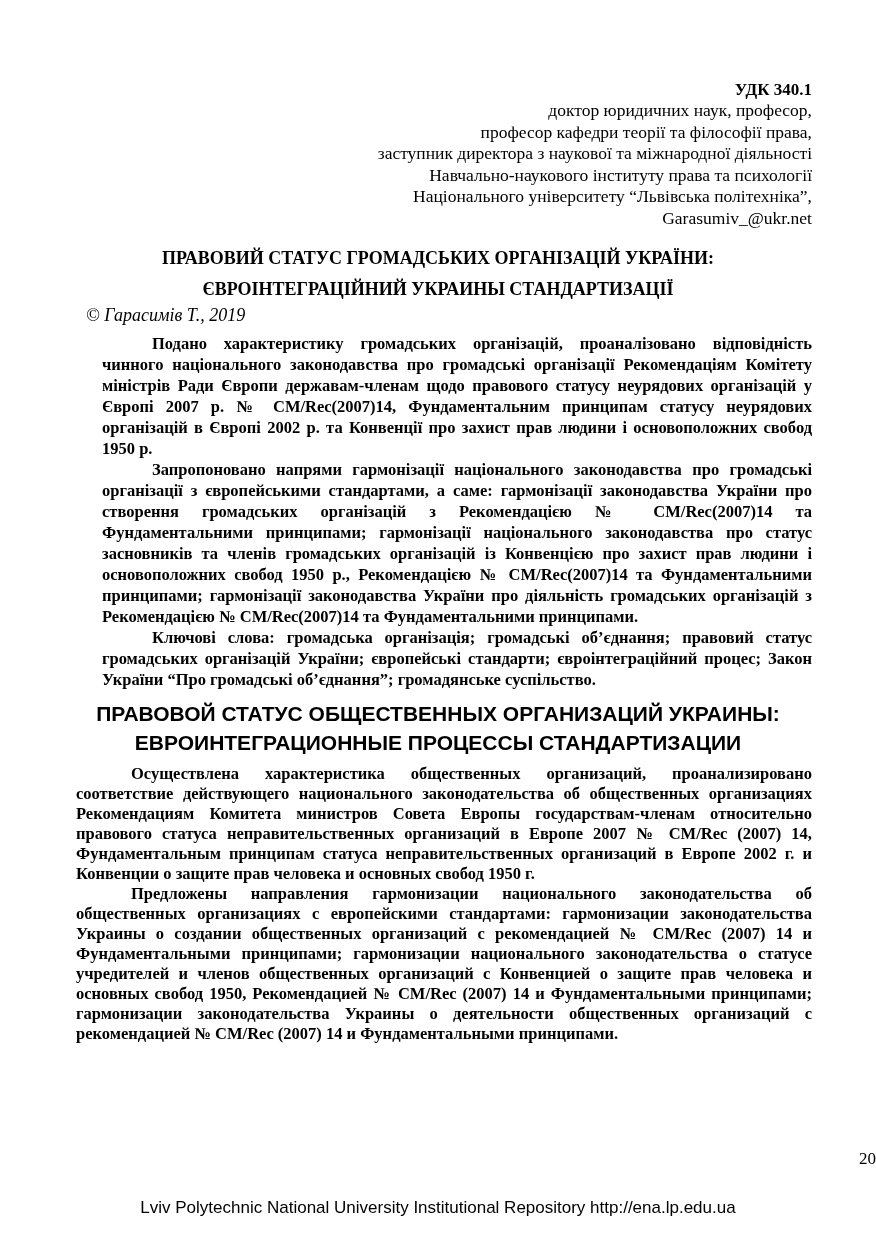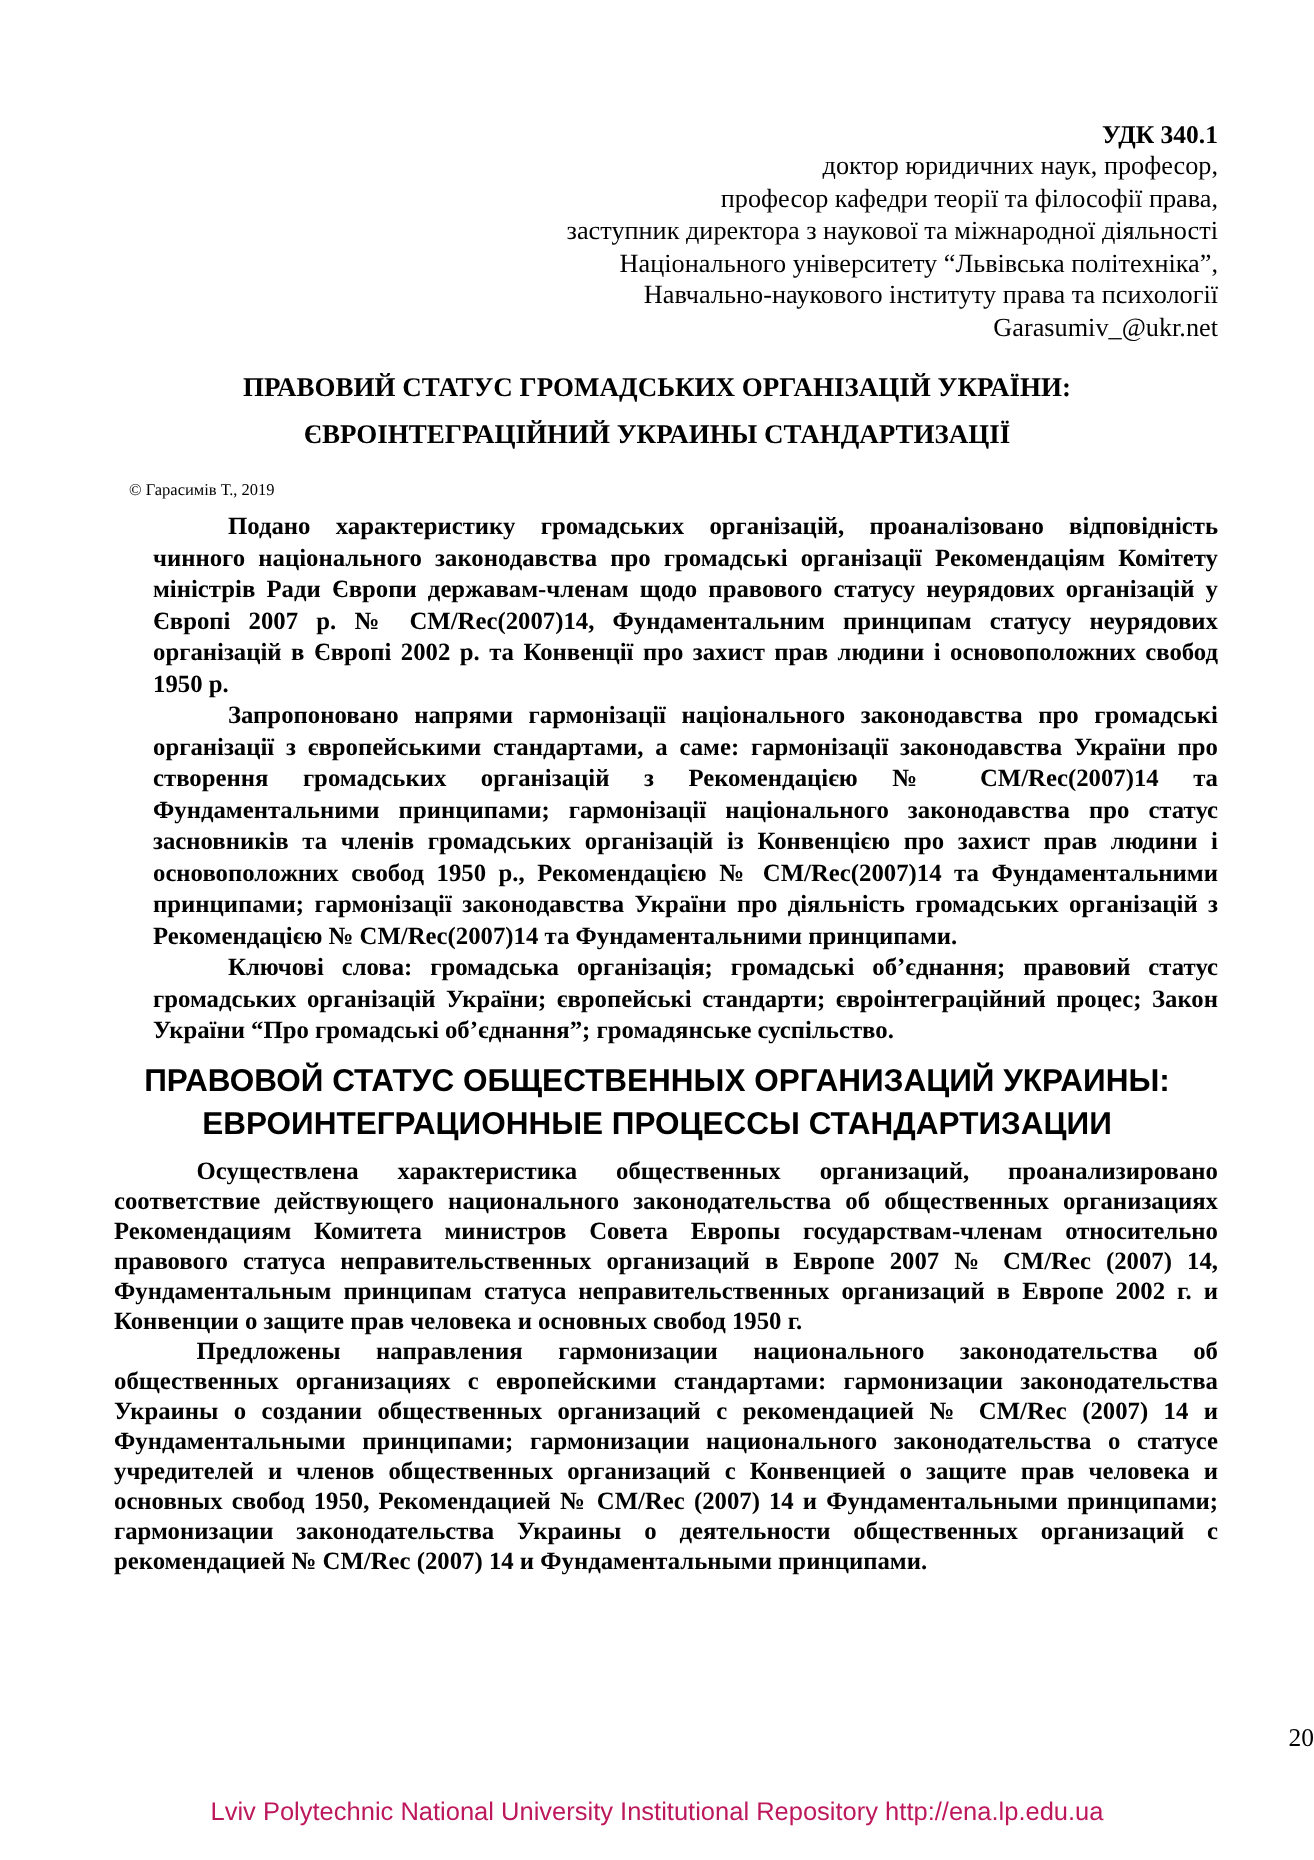--- a/index.html
+++ b/index.html
@@ -33,22 +33,23 @@
     text-align: right;
   }
   .title-uk {
     font-size: 18px;
     font-weight: bold;
     text-align: center;
     line-height: 31px;
     margin: 14px 0 0 0;
   }
   .copyright {
-    font-size: 11px;
-    margin-top: 16px;
+    font-style: italic;
+    font-size: 18px;
+    margin-top: 0;
     padding-left: 22px;
   }
   .abstract-uk {
     margin-left: 38px;
     margin-top: 7px;
     font-weight: bold;
     font-size: 16.5px;
     line-height: 21px;
     text-align: justify;
   }
@@ -85,38 +86,38 @@
     font-size: 17px;
   }
   .footer {
     position: absolute;
     bottom: 22px;
     left: 0;
     width: 100%;
     text-align: center;
     font-family: "Liberation Sans", "DejaVu Sans", sans-serif;
     font-size: 17px;
-    color: #be185d;
+    color: #000000;
   }
 </style>
 </head>
 <body>
 
 <div class="page">
   <div class="content">
 
     <div class="udc">УДК 340.1</div>
 
 
     <div class="affiliation">
       <div class="aff-line">доктор юридичних наук, професор,</div>
       <div class="aff-line">професор кафедри теорії та філософії права,</div>
       <div class="aff-line">заступник директора з наукової та міжнародної діяльності</div>
+      <div class="aff-line">Навчально-наукового інституту права та психології</div>
       <div class="aff-line">Національного університету “Львівська політехніка”,</div>
-      <div class="aff-line">Навчально-наукового інституту права та психології</div>
       <div class="aff-line">Garasumiv_@ukr.net</div>
     </div>
 
     <h1 class="title-uk">
       <span>ПРАВОВИЙ СТАТУС ГРОМАДСЬКИХ ОРГАНІЗАЦІЙ УКРАЇНИ:</span><br>
       <span>ЄВРОІНТЕГРАЦІЙНИЙ УКРАИНЫ СТАНДАРТИЗАЦІЇ</span>
     </h1>
 
     <div class="copyright">© Гарасимів Т., 2019</div>
 

